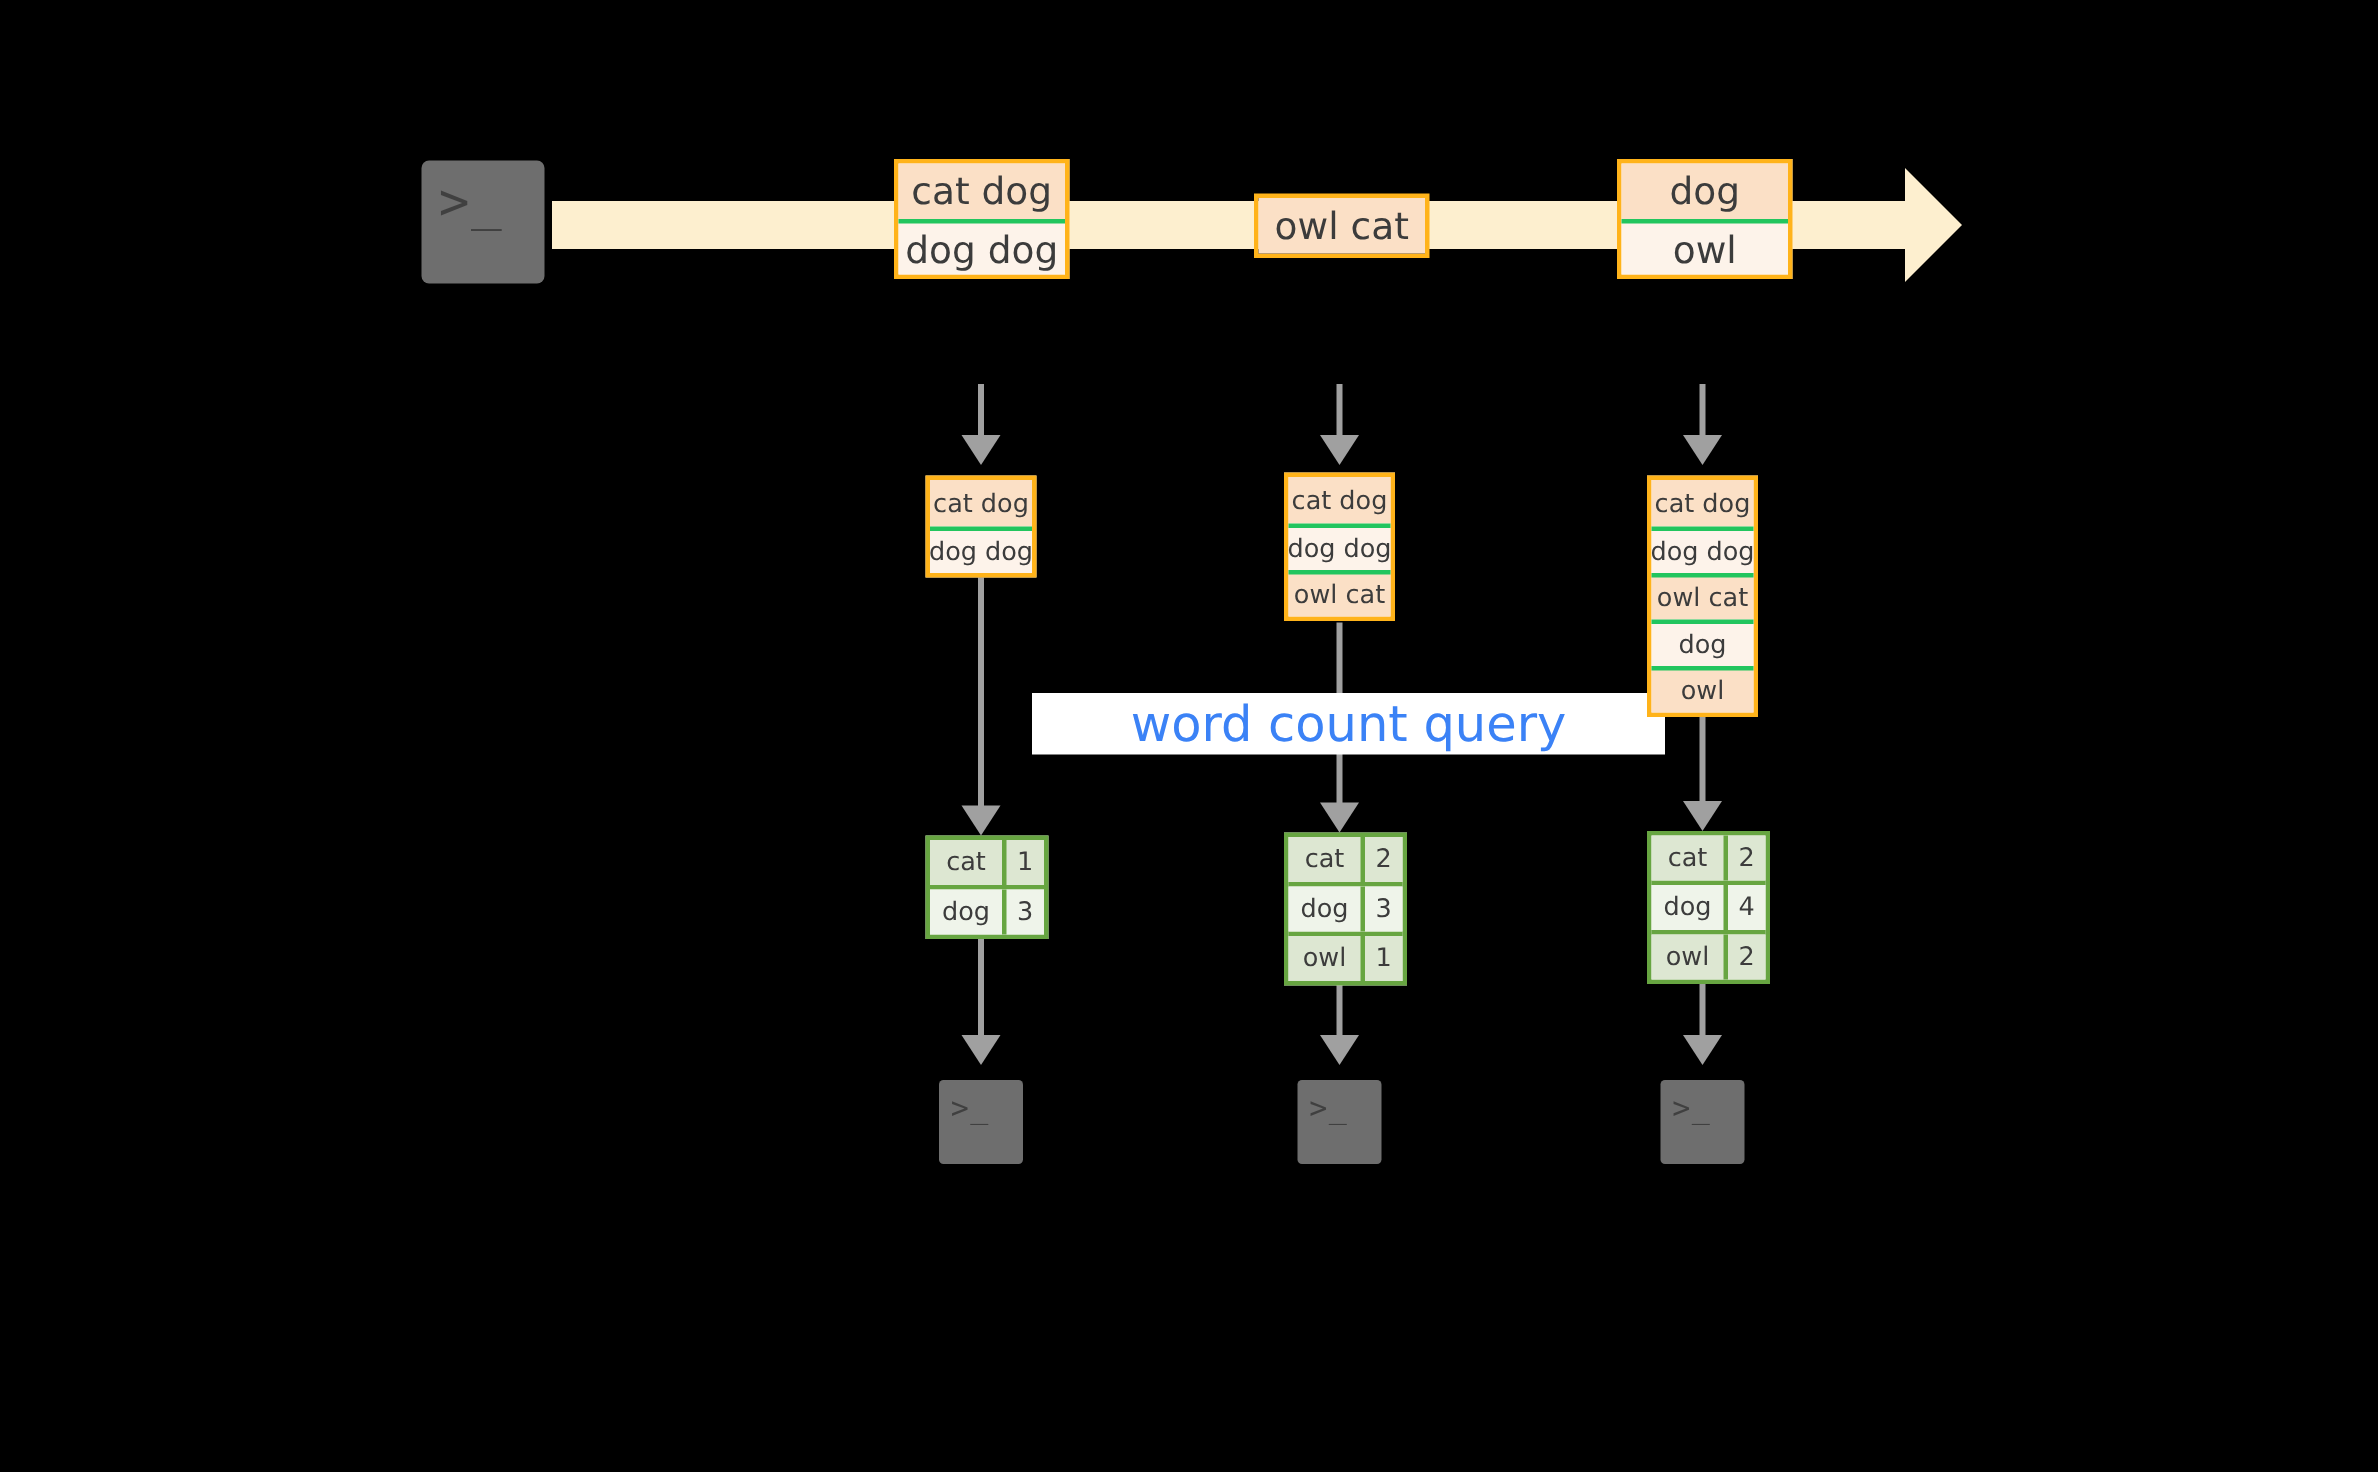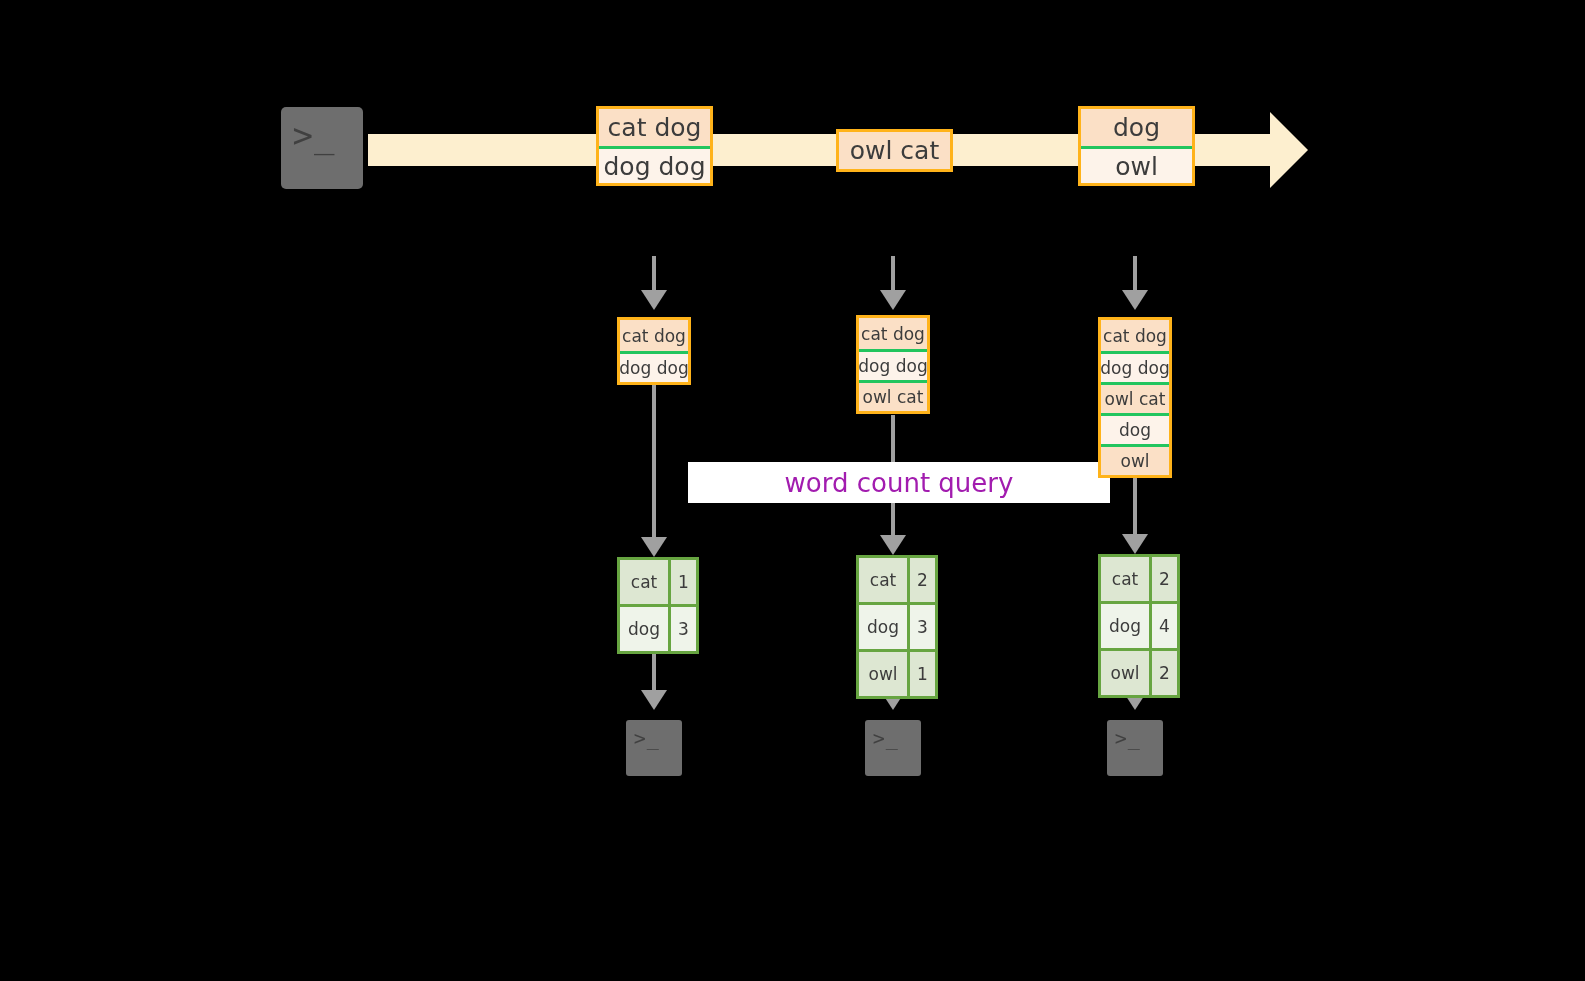--- a/index.html
+++ b/index.html
@@ -92,21 +92,21 @@
   
   .gbox {
     position: absolute;
     box-sizing: border-box;
     border: 3px solid #67a541;
     background: #eef3e8;
     z-index: 5;
   }
   .gbox .grow {
     display: flex;
-    height: 44px;
+    height: 30px;
   }
   .gbox .grow + .grow { border-top: 3px solid #67a541; }
   .gbox .gcell {
     box-sizing: border-box;
     display: flex;
     align-items: center;
     justify-content: center;
     font-size: 17px;
     color: #3c3c3c;
   }
@@ -138,22 +138,22 @@
   }
 
   
   .qlabel {
     position: absolute;
     box-sizing: border-box;
     background: #ffffff;
     display: flex;
     align-items: center;
     justify-content: center;
-    font-size: 26px;
-    color: #a21caf;
+    font-size: 33px;
+    color: #3b82f6;
     white-space: nowrap;
     z-index: 4;
   }
 </style>
 </head>
 <body>
 
 <div id="stage">
 
   <div class="terminal big" style="left:272px; top:98px;">

